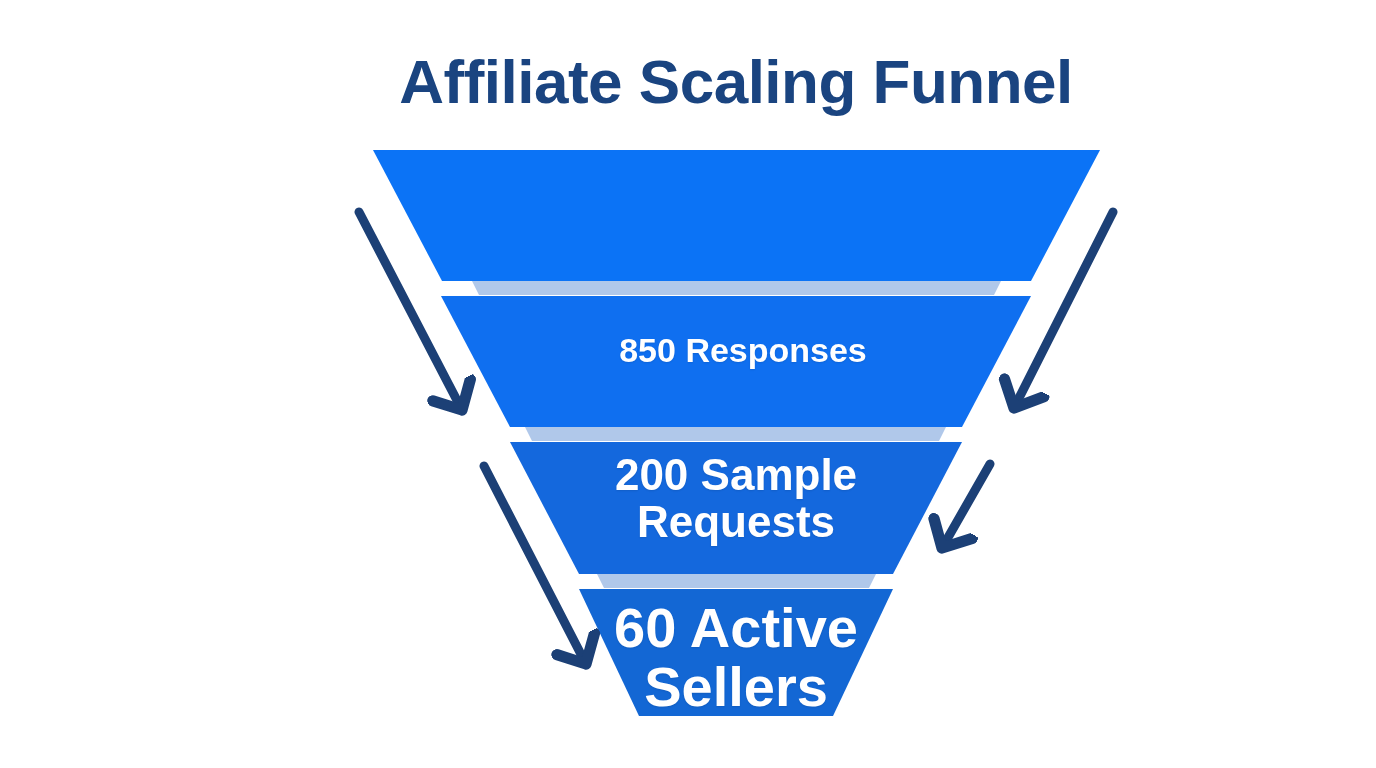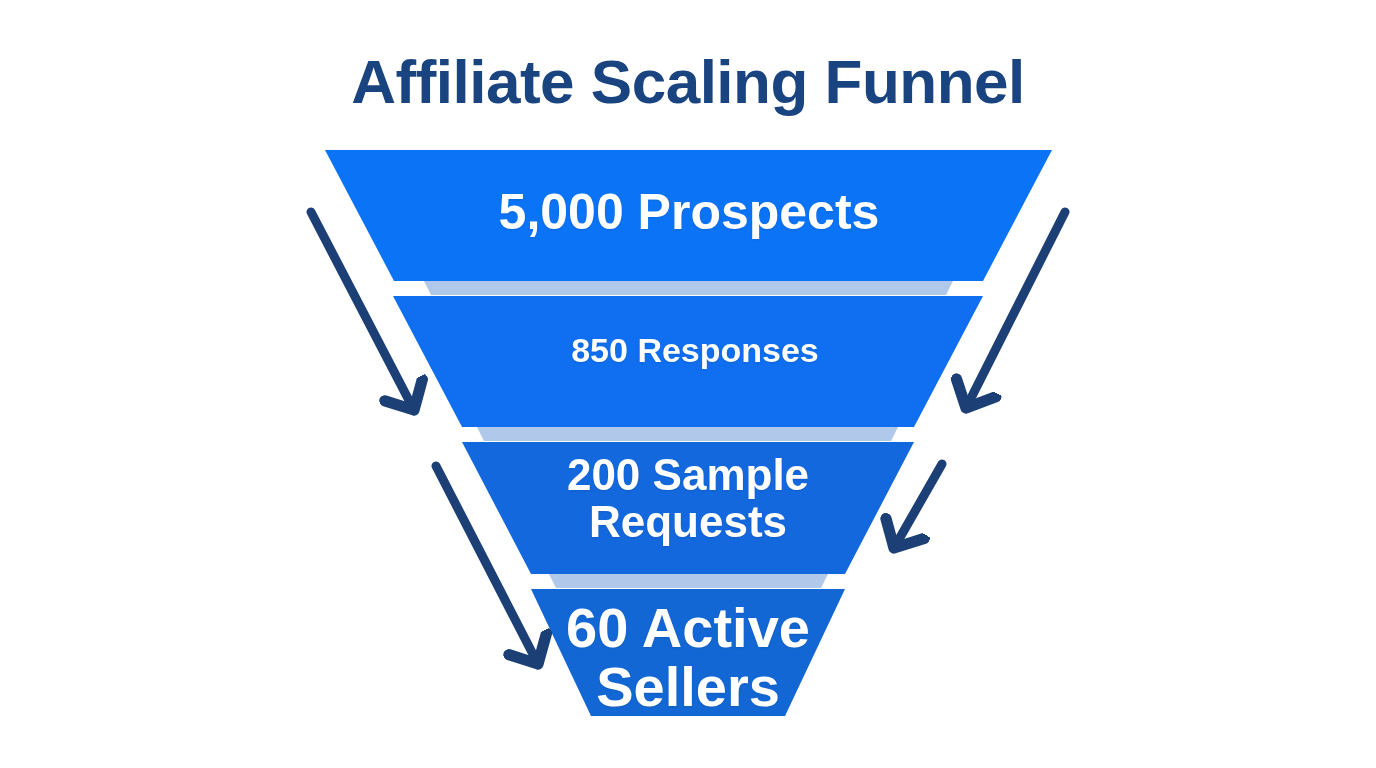--- a/index.html
+++ b/index.html
@@ -11,20 +11,21 @@
     width: 1376px;
     height: 768px;
     overflow: hidden;
     font-family: "Liberation Sans", sans-serif;
   }
   #canvas {
     position: relative;
     width: 1252px;
     height: 768px;
     background: #ffffff;
+    margin-left: 48px;
   }
   #title {
     position: absolute;
     left: 0;
     top: 46px;
     width: 1376px;
     text-align: center;
     font-family: "Liberation Sans", sans-serif;
     font-size: 62px;
     font-weight: bold;
@@ -86,20 +87,19 @@
 
     <line x1="311" y1="212" x2="414" y2="410" stroke="#1c4076" stroke-width="9" stroke-linecap="round" marker-end="url(#ah)"></line>
 
     <line x1="436" y1="466" x2="538" y2="664" stroke="#1c4076" stroke-width="9" stroke-linecap="round" marker-end="url(#ah)"></line>
 
     <line x1="1065" y1="212" x2="966" y2="408" stroke="#1c4076" stroke-width="9" stroke-linecap="round" marker-end="url(#ah)"></line>
 
     <line x1="942" y1="464" x2="894" y2="548" stroke="#1c4076" stroke-width="9" stroke-linecap="round" marker-end="url(#ah)"></line>
   </svg>
 
-  <div class="seg-label" id="label-0">5,000 Prospects</div>
   <div class="seg-label" id="label-1">850 Responses</div>
   <div class="seg-label" id="label-2">200 Sample
 Requests</div>
   <div class="seg-label" id="label-3">60 Active
 Sellers</div>
 
 </div>
 
 </body></html>

